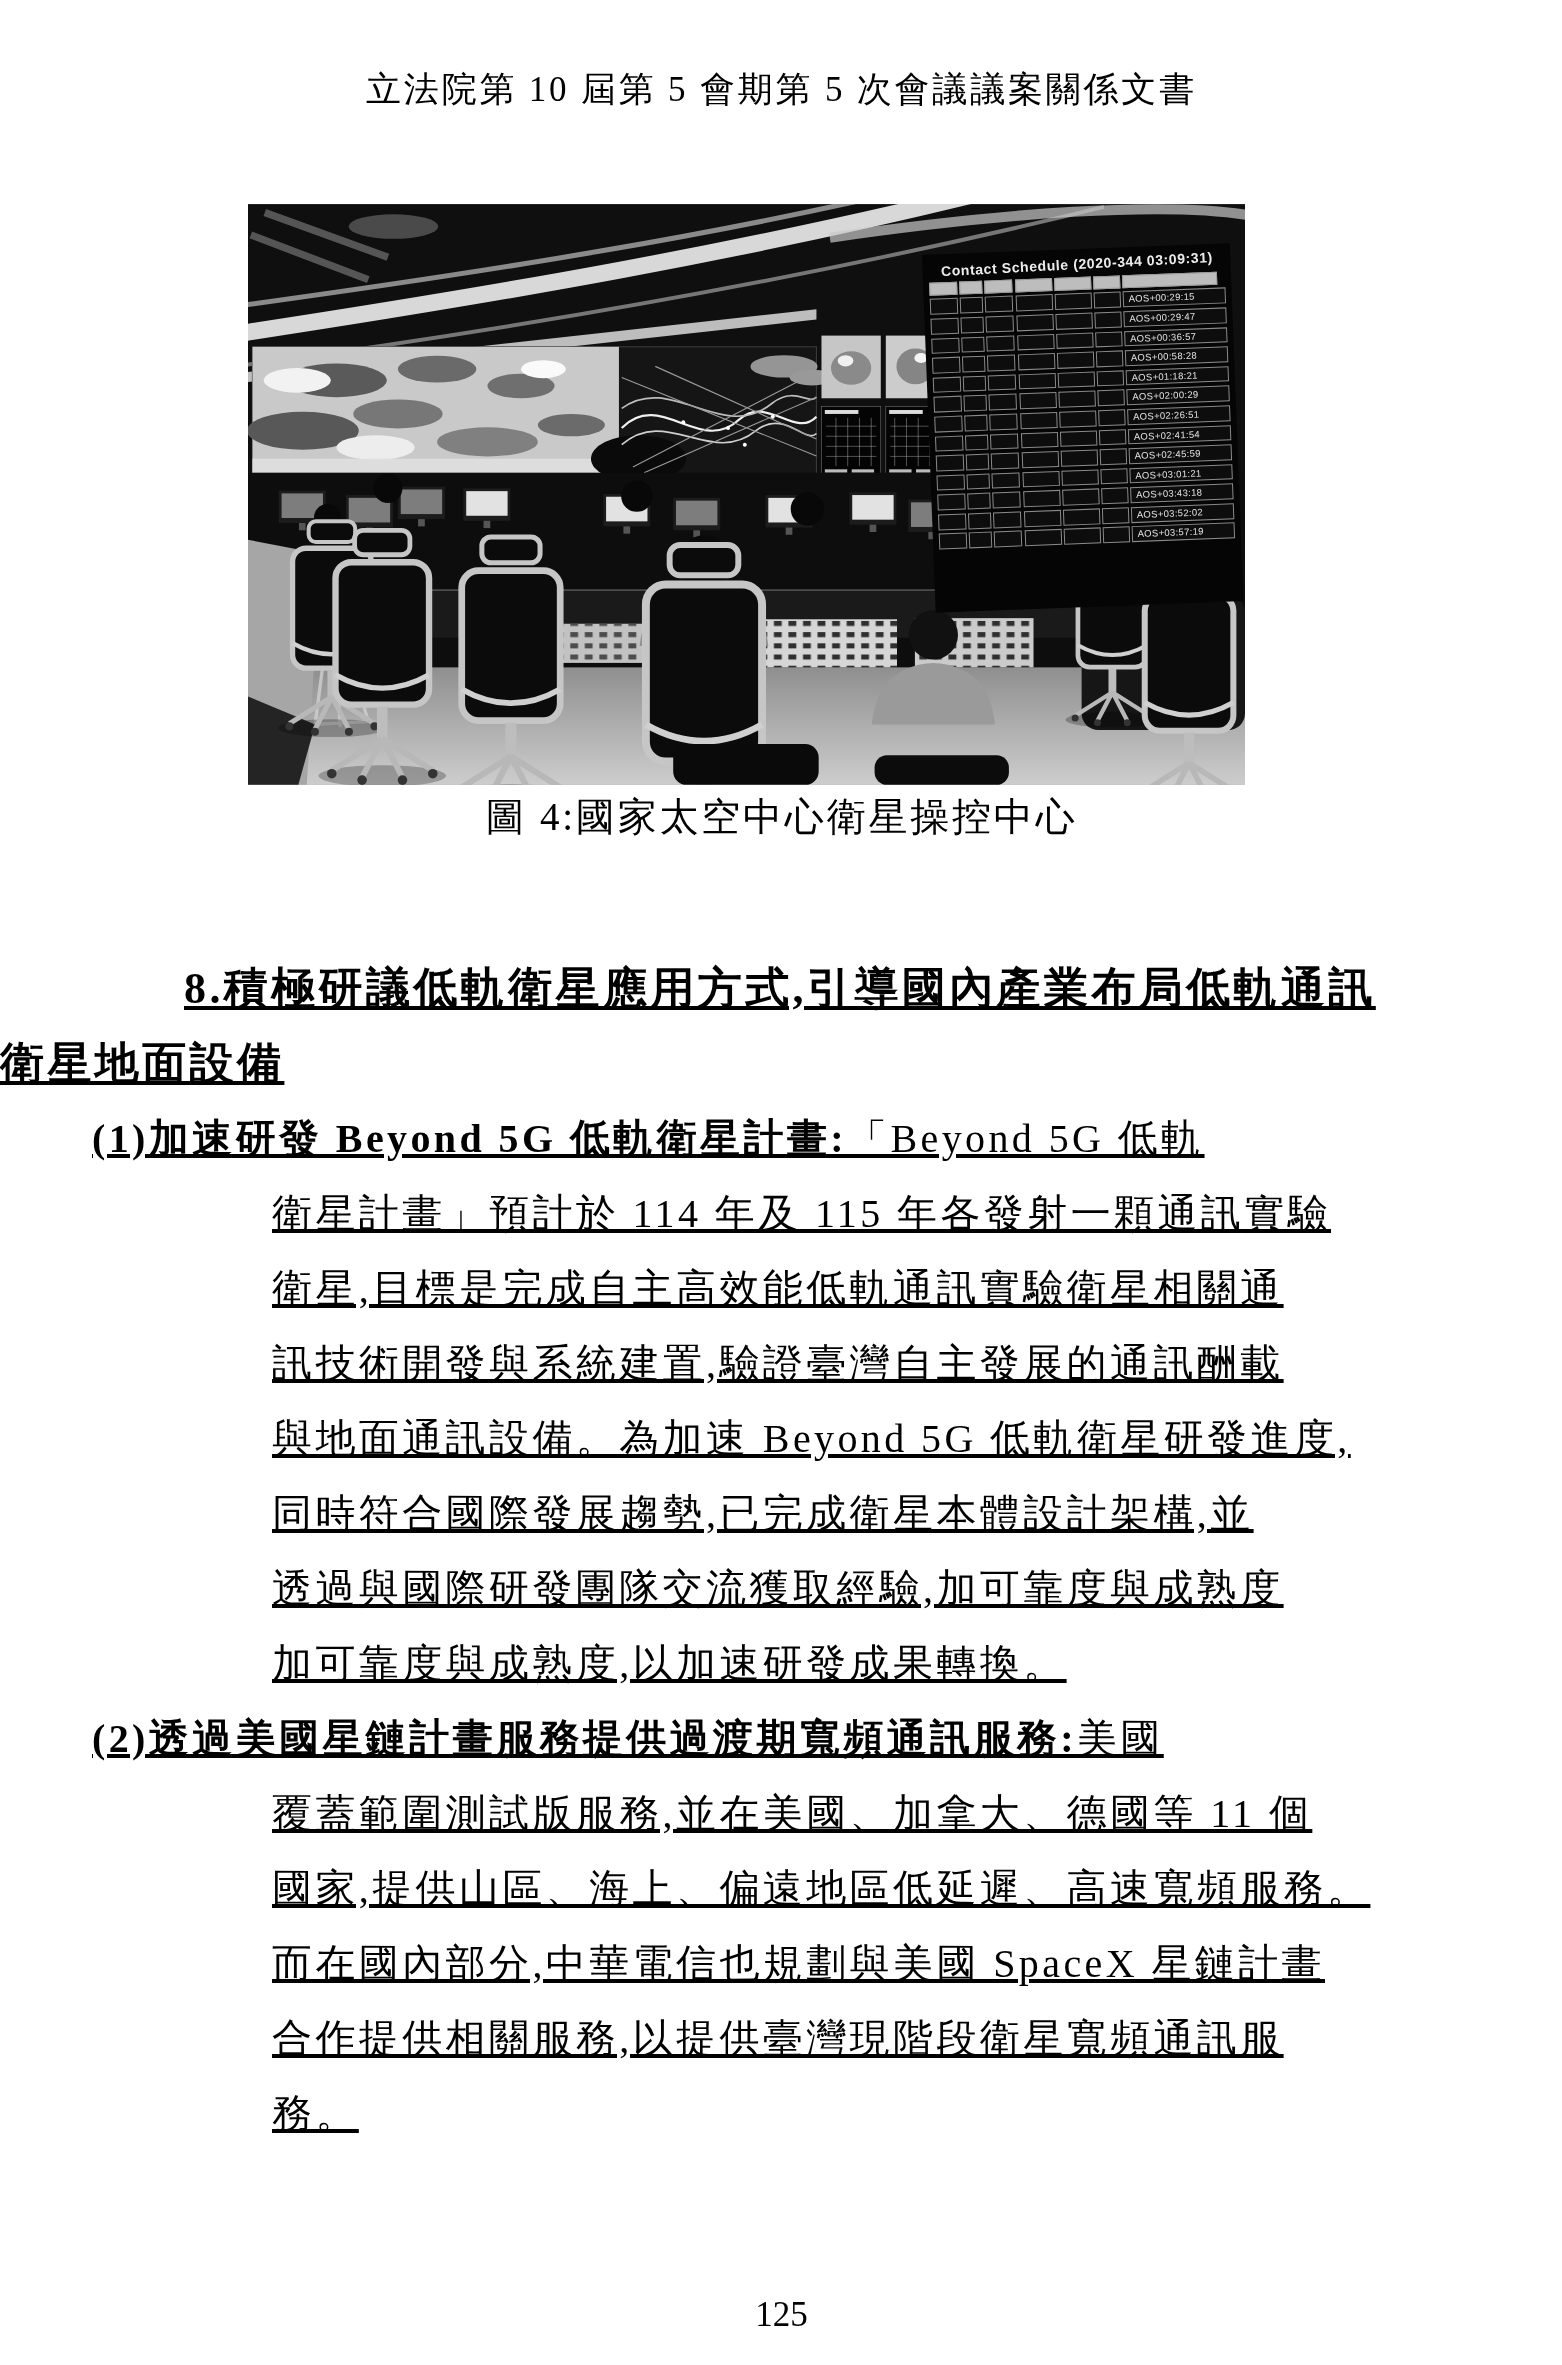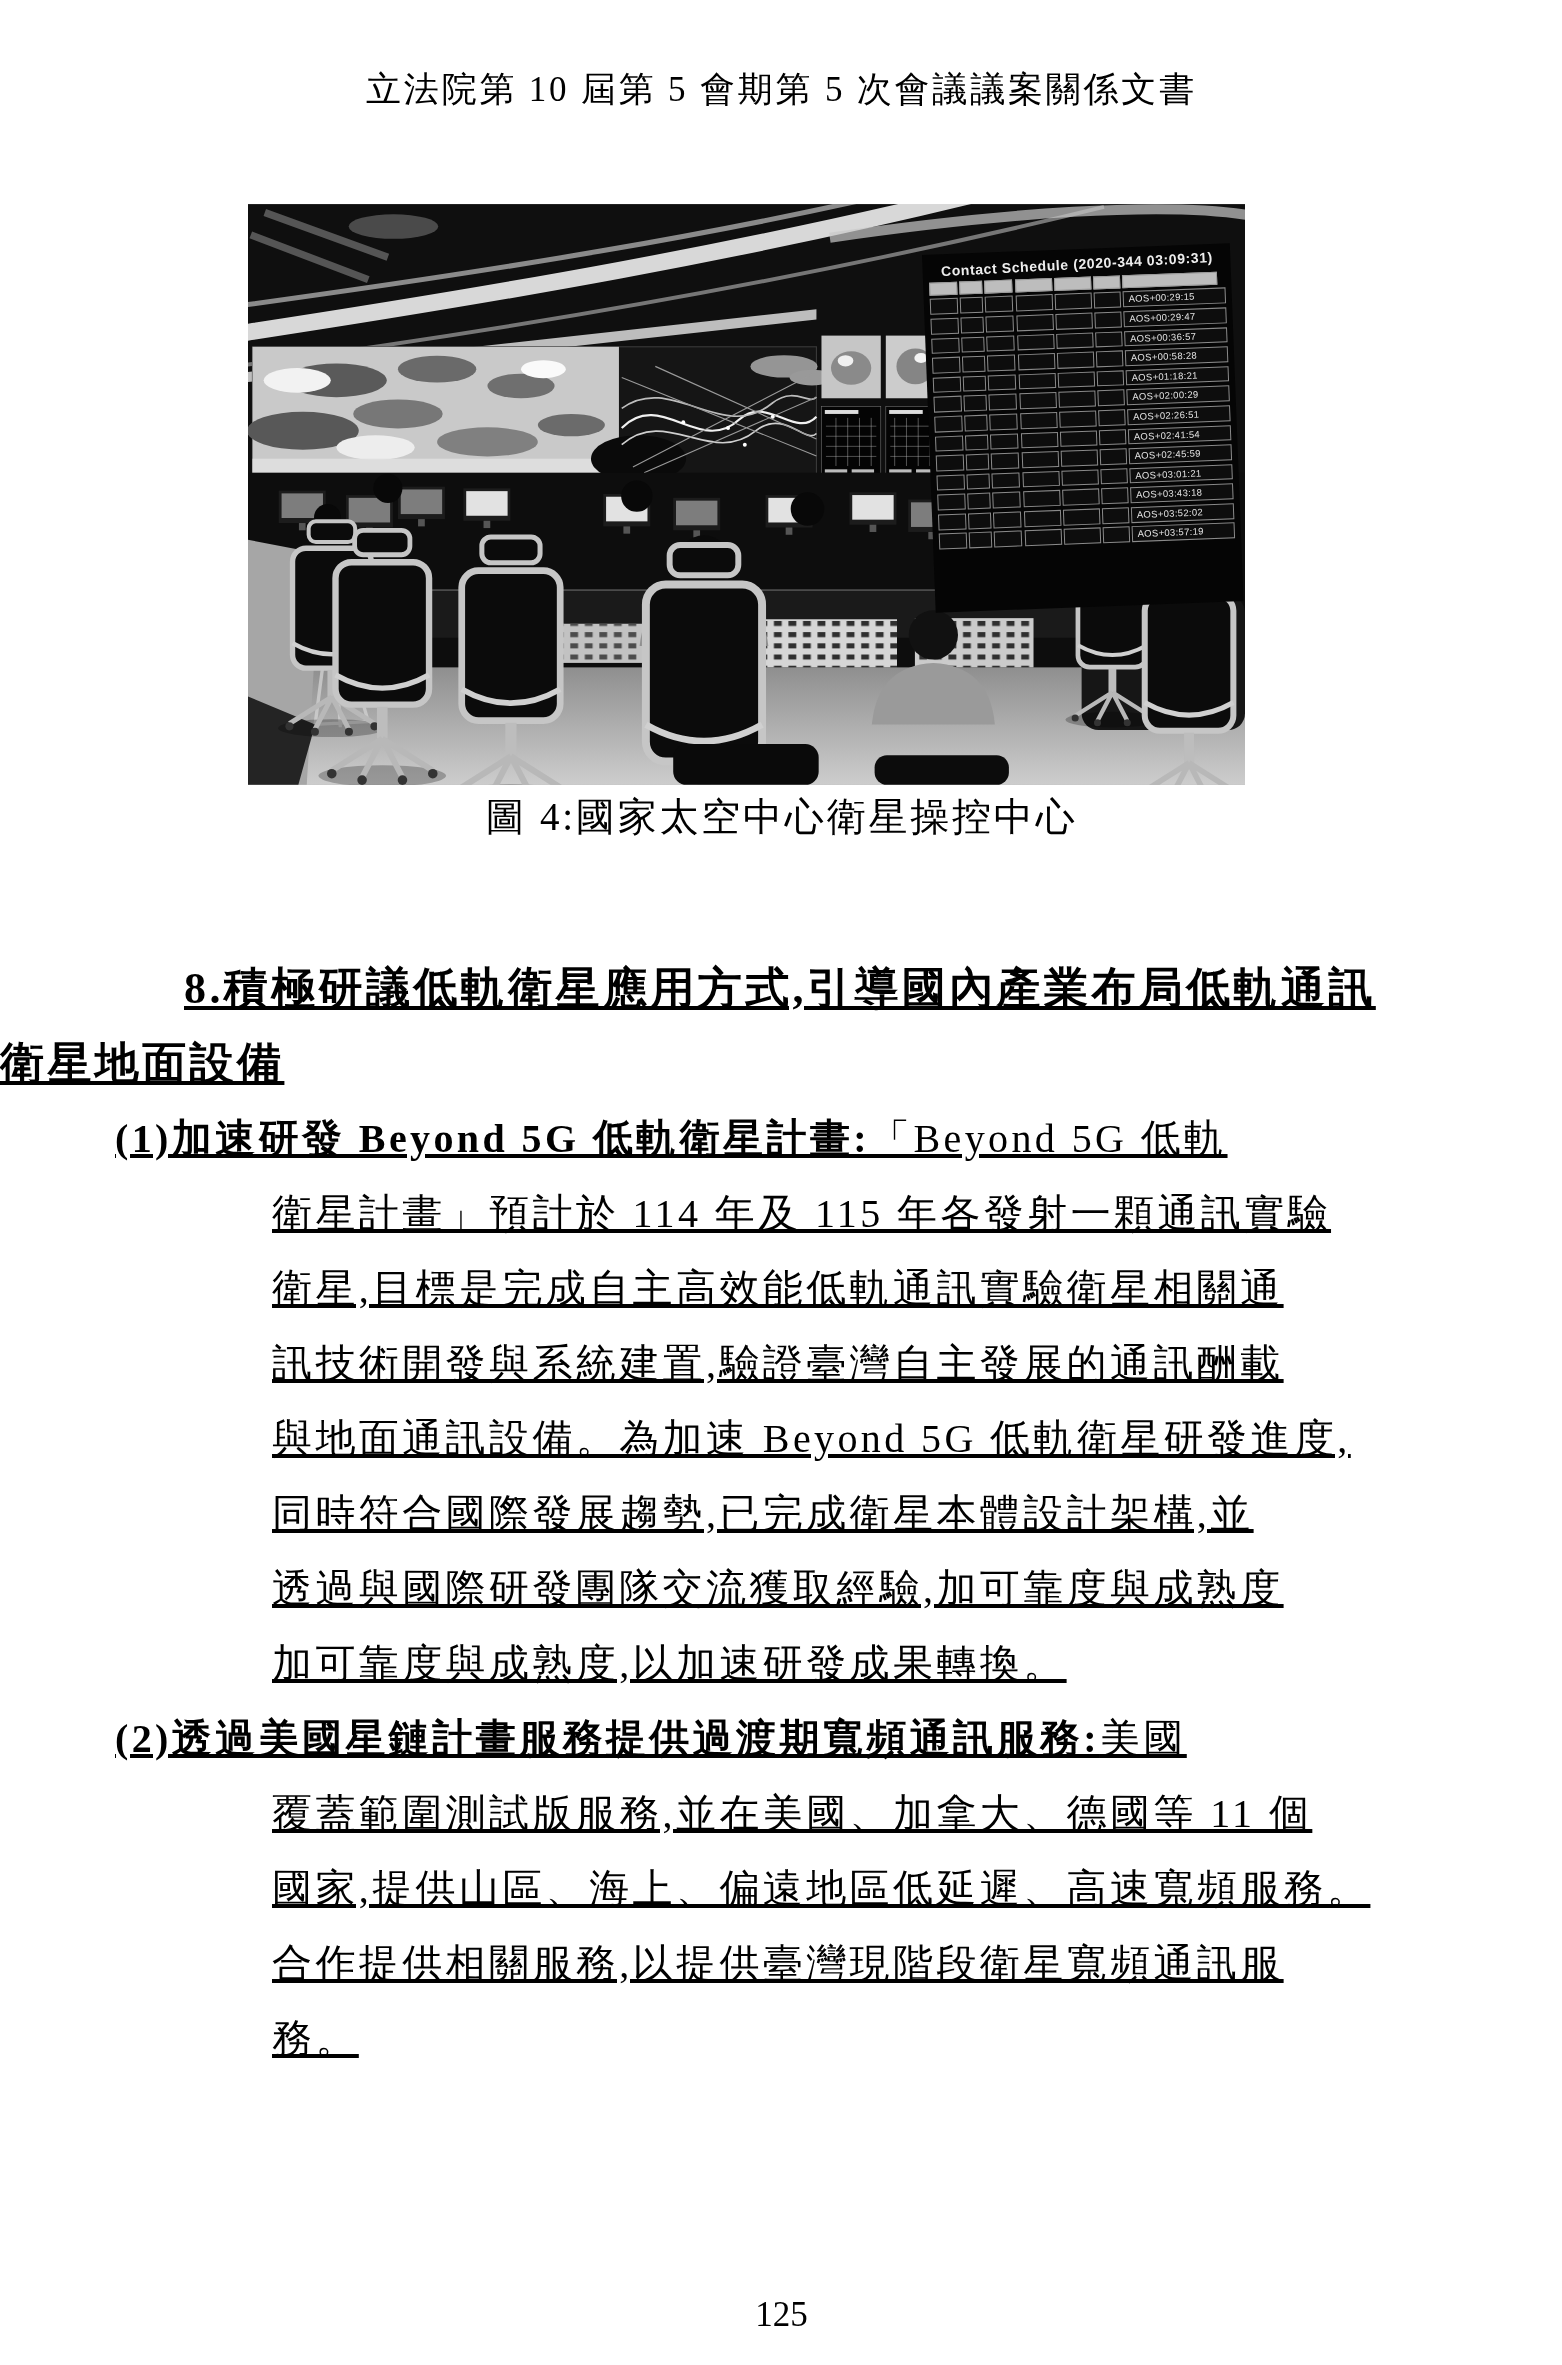--- a/index.html
+++ b/index.html
@@ -27,21 +27,21 @@
              font-size:9.5px;line-height:14.6px;letter-spacing:0.3px;padding-left:4.5px;}
 
   .caption{position:absolute;top:790px;left:0;width:1563px;text-align:center;
            font-size:39px;letter-spacing:2.8px;white-space:nowrap;}
 
   .doc{position:absolute;top:951px;left:0;width:1563px;}
   .tline{height:75px;line-height:75px;font-size:40px;letter-spacing:3.4px;white-space:nowrap;text-decoration:underline;}
   .tline.hl{font-size:44px;font-weight:bold;}
   .ind-a{margin-left:184px;}
   .ind-b{}
-  .ind-c{margin-left:115px;}
+  .ind-c{margin-left:92px;}
   .ind-d{margin-left:272px;}
   .b{font-weight:bold;}
 
   .pageno{position:absolute;top:2295px;left:0;width:1563px;text-align:center;font-size:35px;}
 </style>
 </head>
 <body>
 
 <div class="page">
 
@@ -373,19 +373,20 @@
       <div class="tline ind-d"><span>衛星計畫」預計於 114 年及 115 年各發射一顆通訊實驗</span></div>
       <div class="tline ind-d"><span>衛星,目標是完成自主高效能低軌通訊實驗衛星相關通</span></div>
       <div class="tline ind-d"><span>訊技術開發與系統建置,驗證臺灣自主發展的通訊酬載</span></div>
       <div class="tline ind-d"><span>與地面通訊設備。為加速 Beyond 5G 低軌衛星研發進度,</span></div>
       <div class="tline ind-d"><span>同時符合國際發展趨勢,已完成衛星本體設計架構,並</span></div>
       <div class="tline ind-d"><span>透過與國際研發團隊交流獲取經驗,加可靠度與成熟度</span></div>
       <div class="tline ind-d"><span>加可靠度與成熟度,以加速研發成果轉換。</span></div>
       <div class="tline ind-c"><span class="b">(2)透過美國星鏈計畫服務提供過渡期寬頻通訊服務:</span><span>美國</span></div>
       <div class="tline ind-d"><span>覆蓋範圍測試版服務,並在美國、加拿大、德國等 11 個</span></div>
       <div class="tline ind-d"><span>國家,提供山區、海上、偏遠地區低延遲、高速寬頻服務。</span></div>
+      <div class="tline ind-d"><span>而在國內部分,中華電信也規劃與美國 SpaceX 星鏈計畫</span></div>
       <div class="tline ind-d"><span>合作提供相關服務,以提供臺灣現階段衛星寬頻通訊服</span></div>
       <div class="tline ind-d"><span>務。</span></div>
     </div>
 
   <div class="pageno">125</div>
 </div>
 
 
 </body></html>

